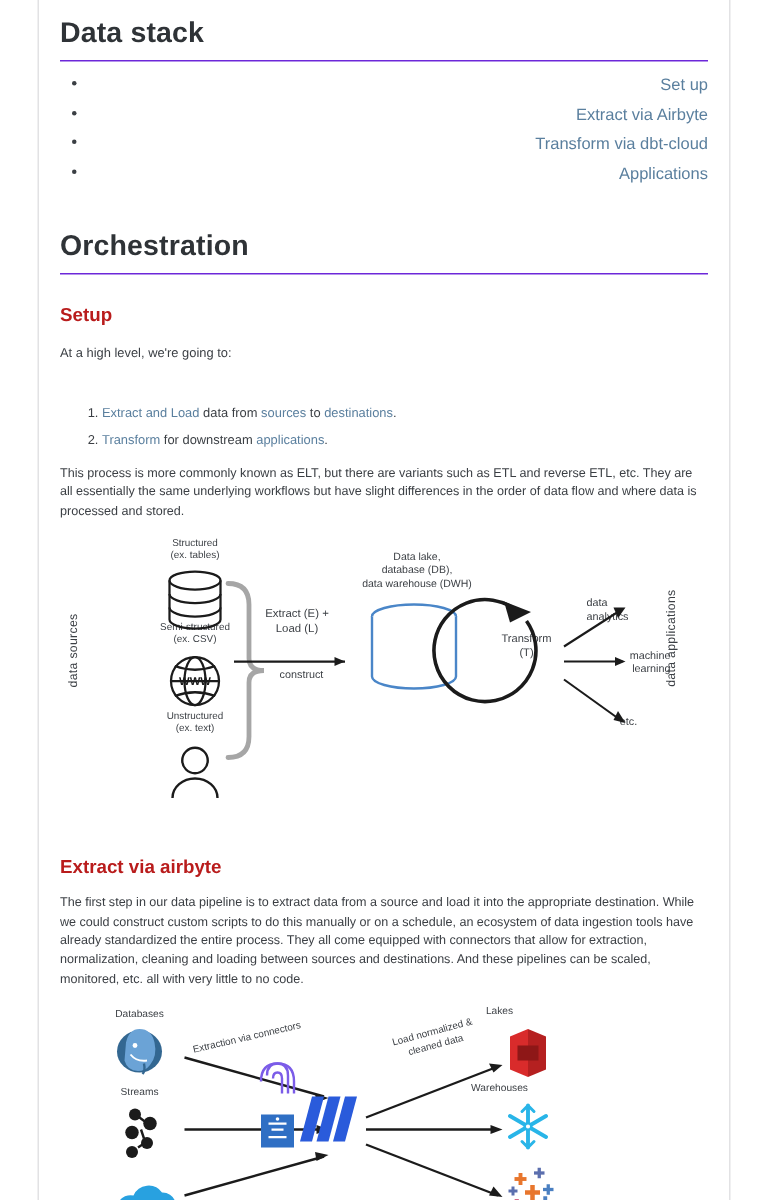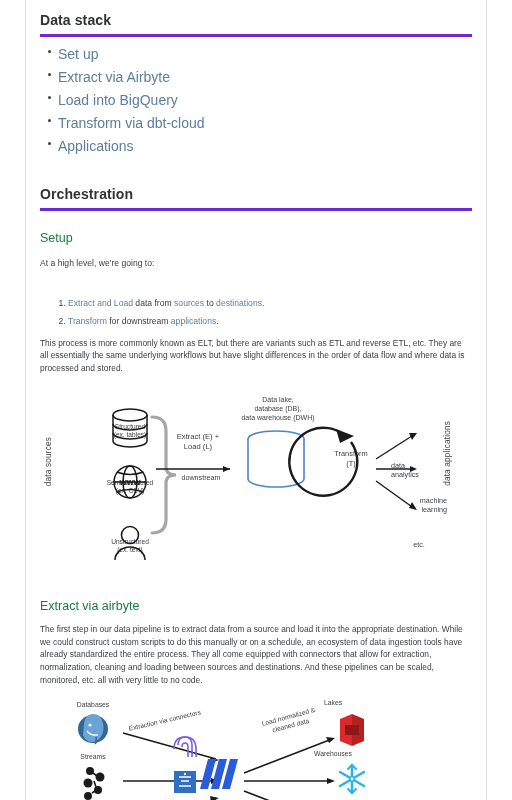--- a/index.html
+++ b/index.html
@@ -19,35 +19,35 @@
     position:absolute;top:0;bottom:0;width:1px;background:#e2e2e4;
   }
   .rail-left{left:25px;}
   .rail-right{left:486px;}
   .content{
     position:absolute;left:26px;top:0;width:460px;height:800px;
     box-sizing:border-box;
     padding:12px 14px 0 14px;
   }
   h2.sec{
-    font-size:14px;font-weight:600;color:#2f3337;
+    font-size:19px;font-weight:600;color:#2f3337;
     margin:0 0 0 0;padding:0 0 6px 0;letter-spacing:.1px;
-    border-bottom:3px solid #6d28d9;
+    border-bottom:1px solid #6d28d9;
   }
   h2.sec.gap{margin-top:32px;}
   h3.sub{
-    font-size:12.5px;font-weight:400;color:#15803d;
+    font-size:12.5px;font-weight:700;color:#b91c1c;
     margin:20px 0 10px 0;padding:0;
   }
   ul.links{
     list-style:none;margin:10px 0 0 0;padding:0 0 0 18px;
   }
   ul.links li{
-    position:relative;font-size:14px;color:#5a7f9e;
-    margin:0 0 7.5px 0;line-height:1.1;
+    position:relative;font-size:11px;color:#5a7f9e;
+    margin:0 0 7.5px 0;line-height:1.1;text-align:right;
   }
   ul.links li::before{
     content:"";position:absolute;left:-10px;top:3.2px;
     width:3px;height:3px;border-radius:50%;background:#3b3f44;
   }
   ol.steps{
     margin:28px 0 0 0;padding:0 0 0 28px;
   }
   ol.steps li{
     font-size:8.6px;color:#3b3f44;margin:0 0 8px 0;line-height:1.2;
@@ -59,21 +59,21 @@
   p.lead{font-size:8.6px;margin:12px 0 16px 0;}
   
   .diagram1{position:relative;width:432px;height:190px;margin:14px 0 0 0;}
   .vlabel{
     position:absolute;font-size:8.2px;color:#3b3f44;
     writing-mode:vertical-rl;transform:rotate(180deg);
     white-space:nowrap;letter-spacing:.2px;
   }
   .nodelabel{
     position:absolute;font-size:6.6px;color:#3b3f44;text-align:center;
-    line-height:1.25;white-space:nowrap;margin-top:36px;
+    line-height:1.25;white-space:nowrap;
   }
   .midlabel{
     position:absolute;font-size:7.6px;color:#3b3f44;text-align:center;
     line-height:1.3;
   }
   
   .diagram2{position:relative;width:432px;height:150px;margin:14px 0 0 0;}
   .d2label{
     position:absolute;font-size:6.8px;color:#3b3f44;text-align:center;
     white-space:nowrap;line-height:1.3;
@@ -91,21 +91,20 @@
 
   <div class="rail rail-left"></div>
   <div class="rail rail-right"></div>
 
   <div class="content">
 
     <h2 class="sec">Data stack</h2>
     <ul class="links">
       <li>Set up</li>
       <li>Extract via Airbyte</li>
-      <li>Load into BigQuery</li>
       <li>Transform via dbt-cloud</li>
       <li>Applications</li>
     </ul>
 
     <h2 class="sec gap">Orchestration</h2>
 
     <h3 class="sub">Setup</h3>
     <p class="body lead">At a high level, we're going to:</p>
     <ol class="steps">
       <li>
@@ -132,21 +131,21 @@
       </div>
       <div class="nodelabel" style="left:42px;top:113px;width:96px;">
         <span>Unstructured</span><br>
         <span>(ex. text)</span>
       </div>
 
       <div class="midlabel" style="left:118px;top:43px;width:80px;">
         <span>Extract (E) +</span><br>
         <span>Load (L)</span>
       </div>
-      <div class="midlabel" style="left:128px;top:84px;width:66px;font-size:7.2px;">downstream</div>
+      <div class="midlabel" style="left:128px;top:84px;width:66px;font-size:7.2px;">construct</div>
 
       <div class="midlabel" style="left:176px;top:6px;width:124px;font-size:7px;">
         <span>Data lake,</span><br>
         <span>database (DB),</span><br>
         <span>data warehouse (DWH)</span>
       </div>
       <div class="midlabel" style="left:204px;top:66px;width:64px;font-size:7.4px;">storage</div>
 
       <div class="midlabel" style="left:279px;top:60px;width:64px;font-size:7.4px;">
         <span>Transform</span><br>

